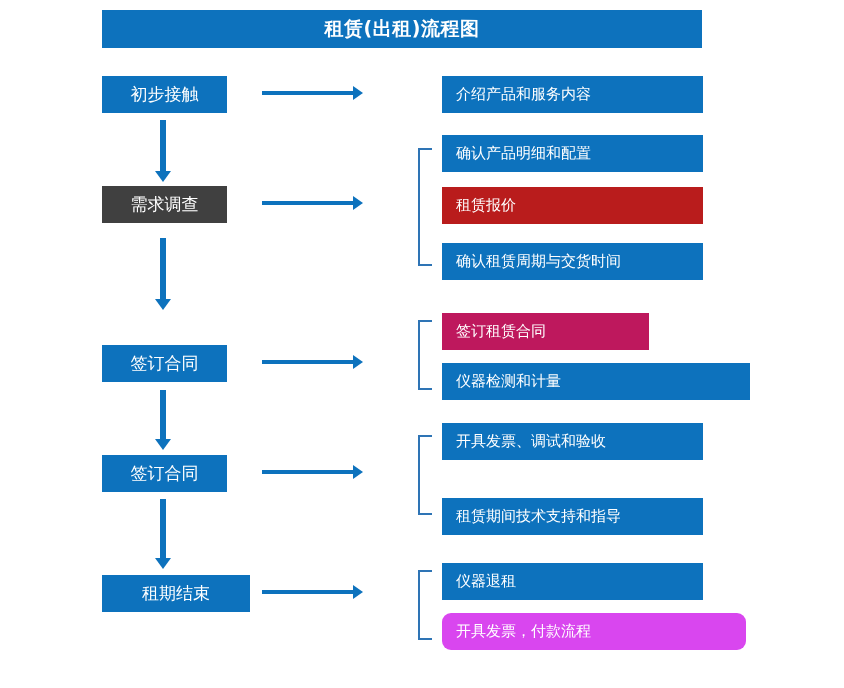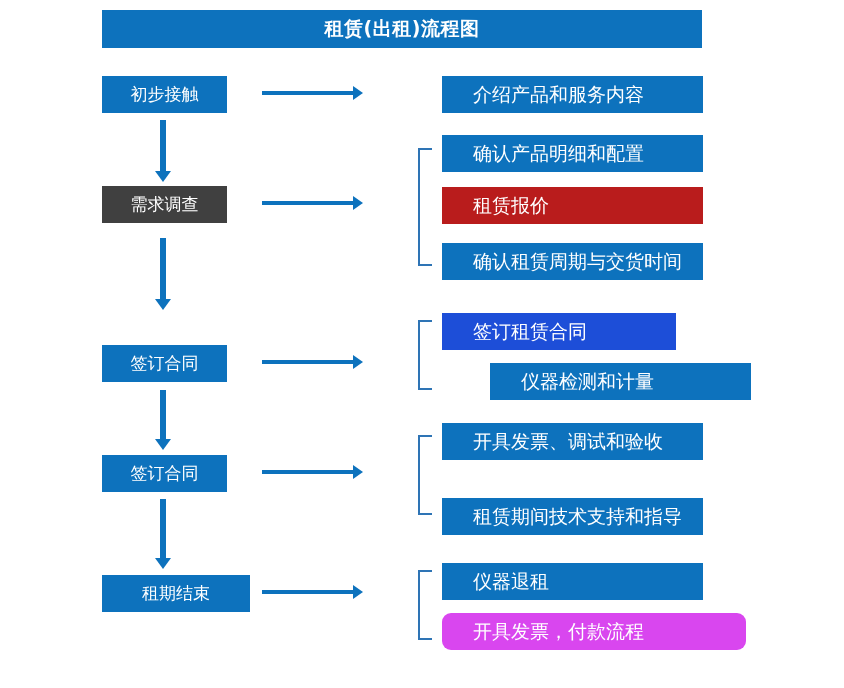--- a/index.html
+++ b/index.html
@@ -48,22 +48,22 @@
     width: 125px;
     height: 37px;
     justify-content: center;
     font-size: 17px;
   }
   .node.right {
     left: 442px;
     width: 261px;
     height: 37px;
     justify-content: flex-start;
-    padding-left: 31px;
-    font-size: 19px;
+    padding-left: 14px;
+    font-size: 15px;
   }
   
   .h-arrow {
     position: absolute;
     height: 14px;
     pointer-events: none;
   }
   .h-arrow .shaft {
     position: absolute;
     left: 0;
@@ -161,24 +161,24 @@
       </div>
       <div class="h-arrow" style="left: 262px; top: 355px; width: 101px;">
         <div class="shaft" style="width: 92px; background: rgb(13, 114, 189);"></div>
         <div class="head" style="left: 91px; border-left-color: rgb(13, 114, 189);"></div>
       </div>
       <div class="v-arrow" style="left: 155px; top: 390px; height: 60px;">
         <div class="stem" style="height: 50px; background: rgb(13, 114, 189);"></div>
         <div class="head" style="top: 49px; border-top-color: rgb(13, 114, 189);"></div>
       </div>
       <div class="bracket" style="left: 418px; top: 320px; height: 70px; border-color: rgb(46, 116, 181);"></div>
-      <div class="node right" style="left: 442px; top: 313px; width: 234px; height: 37px; background: #1d4ed8;">
+      <div class="node right" style="left: 442px; top: 313px; width: 207px; height: 37px; background: #be185d;">
         <span>签订租赁合同</span>
       </div>
-      <div class="node right" style="left: 442px; top: 363px; width: 261px; height: 37px; background: rgb(13, 114, 189); margin-left: 48px;">
+      <div class="node right" style="left: 442px; top: 363px; width: 308px; height: 37px; background: rgb(13, 114, 189);">
         <span>仪器检测和计量</span>
       </div>
       <div class="node left" style="left: 102px; top: 455px; width: 125px; height: 37px; background: rgb(13, 114, 189);">
         <span>签订合同</span>
       </div>
       <div class="h-arrow" style="left: 262px; top: 465px; width: 101px;">
         <div class="shaft" style="width: 92px; background: rgb(13, 114, 189);"></div>
         <div class="head" style="left: 91px; border-left-color: rgb(13, 114, 189);"></div>
       </div>
       <div class="v-arrow" style="left: 155px; top: 499px; height: 70px;">

